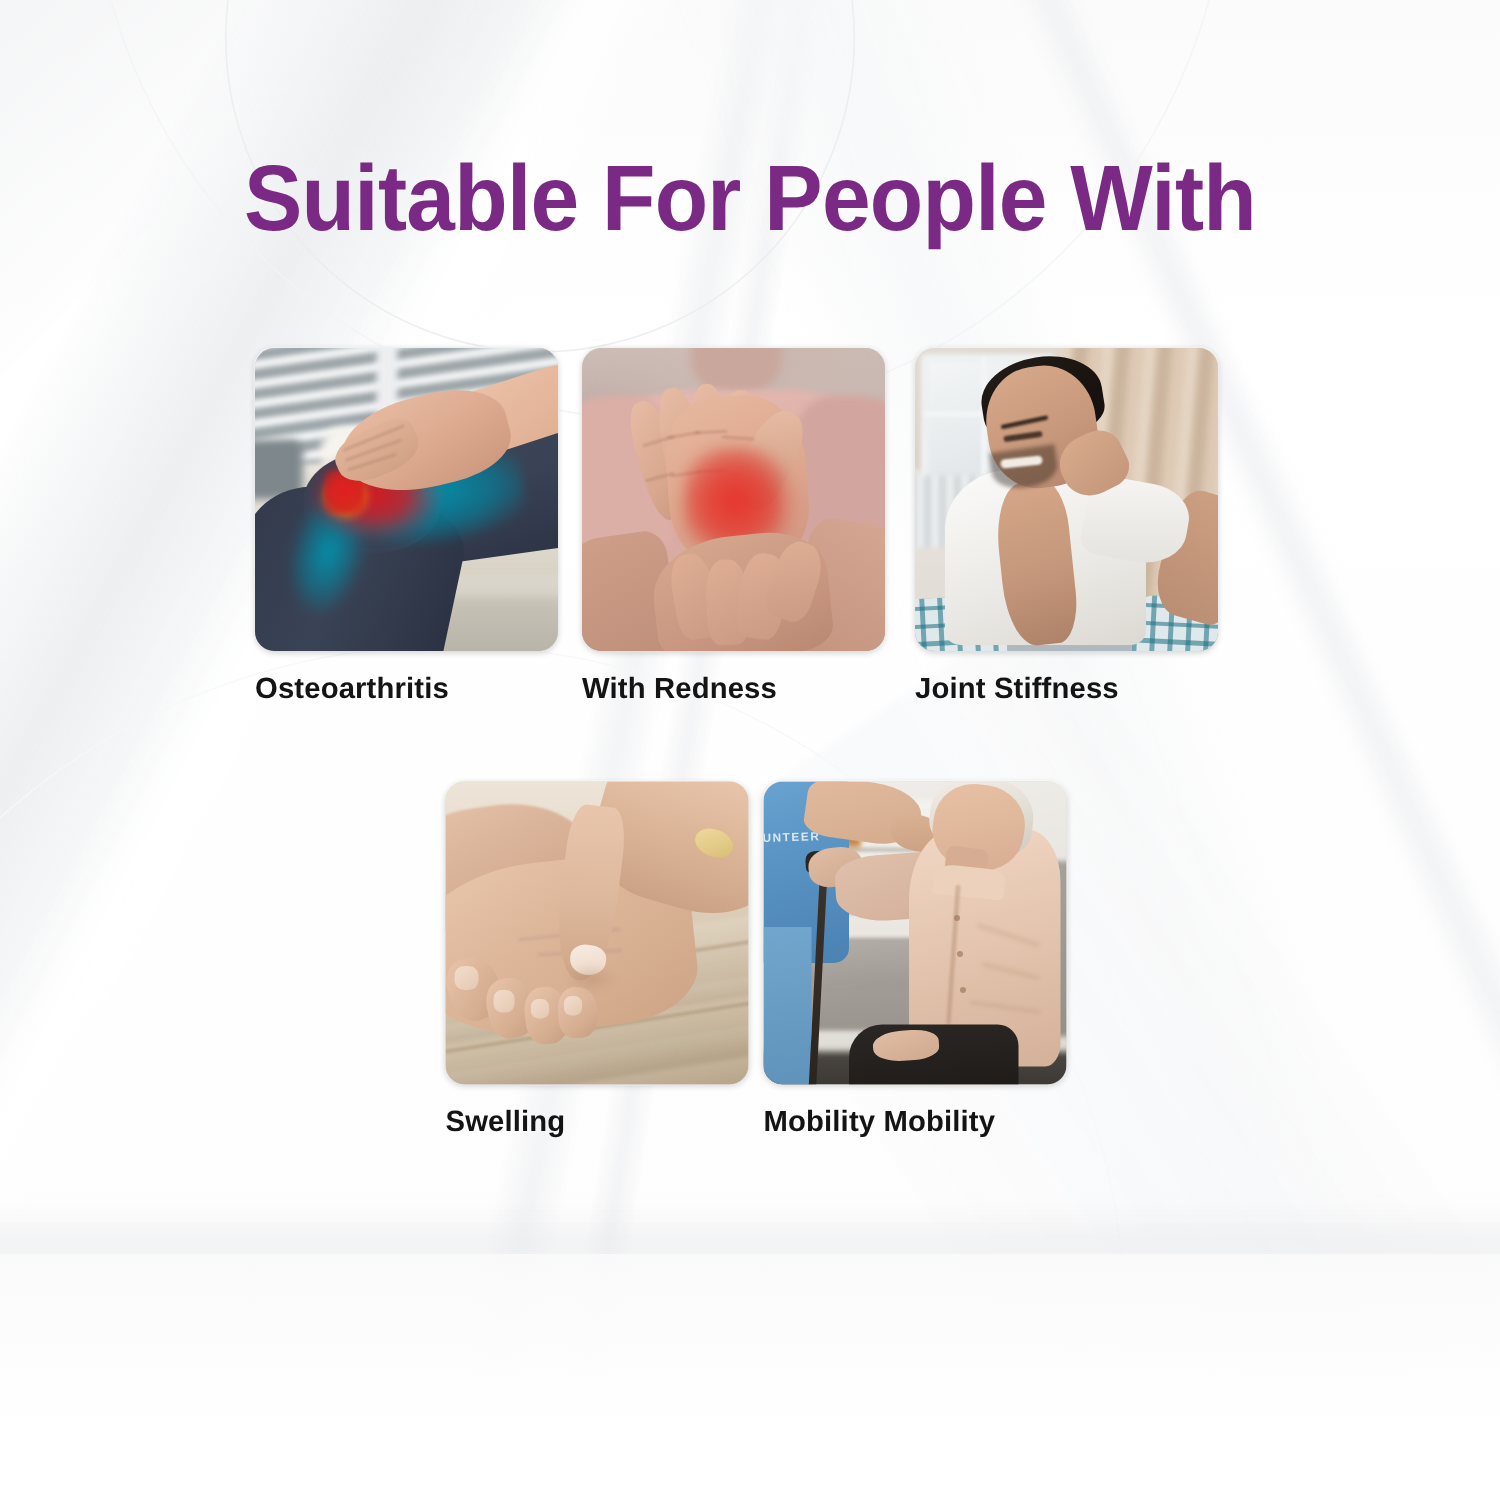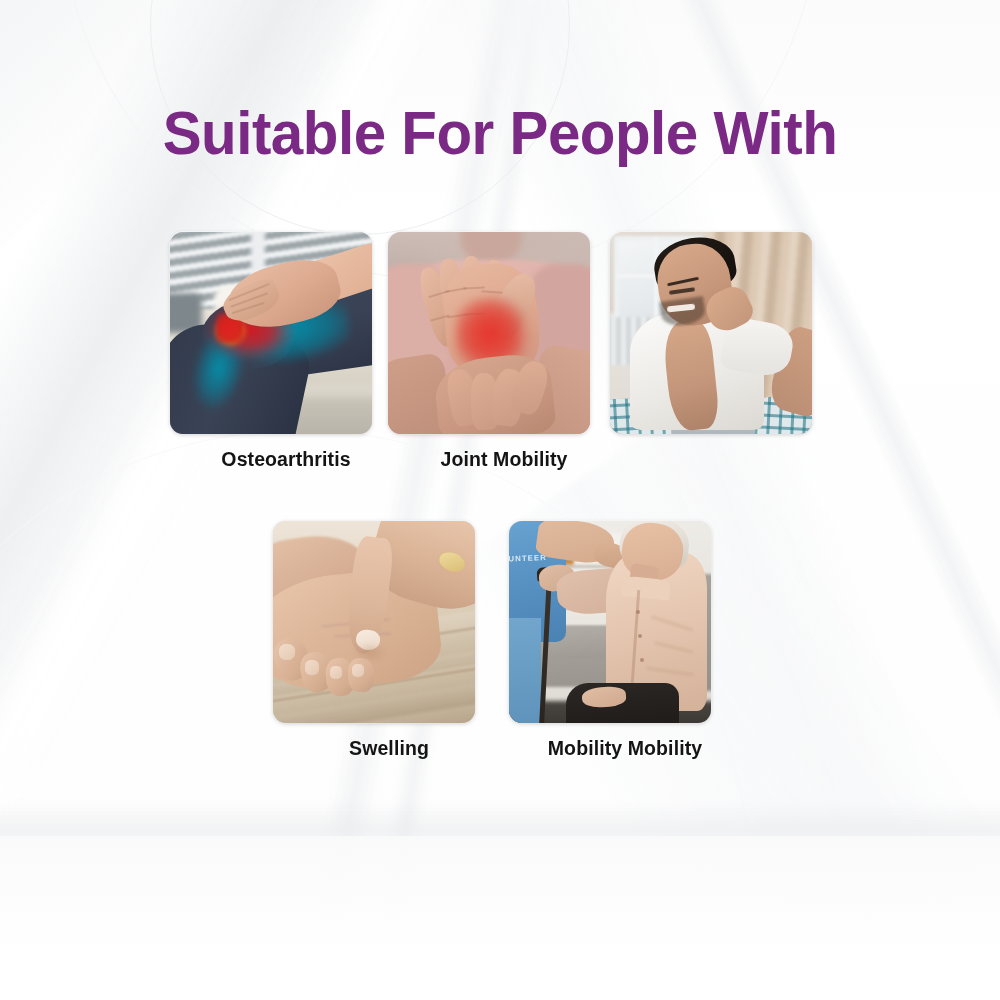--- a/index.html
+++ b/index.html
@@ -140,21 +140,21 @@
     transform: scaleX(0.94);
     transform-origin: center;
     white-space: nowrap;
   }
 
   .grid { position: absolute; inset: 0; }
 
   .card-wrap {
     position: absolute;
     width: 232px;
-    text-align: center;
+    text-align: left;
   }
 
   .thumb {
     width: 202px;
     height: 202px;
     border-radius: 13px;
     overflow: hidden;
     position: relative;
     box-shadow: 0 1px 4px rgba(0,0,0,0.18),
                 0 0 0 1px rgba(255,255,255,0.9);
@@ -170,21 +170,21 @@
     color: #141414;
     font-family: "Liberation Sans Narrow", "Liberation Sans", sans-serif;
     letter-spacing: 0.1px;
     white-space: nowrap;
   }
 
   
   .p1 { left: 170px; top: 232px; }
   .p2 { left: 388px; top: 232px; }
   .p3 { left: 610px; top: 232px; }
-  .p4 { left: 273px; top: 521px; }
+  .p4 { left: 297px; top: 521px; }
   .p5 { left: 509px; top: 521px; }
 
   
   .p4 .thumb, .p5 .thumb { width: 202px; height: 202px; }
 
   
   
   
   .sc1 { background: linear-gradient(180deg,#c9cfd2 0%, #d9dee0 28%, #e9e6de 45%, #ded9cd 70%, #cdc9bf 100%); }
   .sc1 .blinds {
@@ -823,21 +823,21 @@
           <div class="knuckle" style="left:38%;top:40%;width:10%;transform:rotate(-2deg);"></div>
           <div class="redglow"></div>
           <div class="redglow2"></div>
           <div class="lowerhand"></div>
           <div class="lf lf1"></div>
           <div class="lf lf2"></div>
           <div class="lf lf3"></div>
           <div class="lf lf4"></div>
         </div>
       </div>
-      <div class="label">Joint Mobility</div>
+      <div class="label">With Redness</div>
     </div>
 
     <div class="card-wrap p3">
       <div class="thumb">
         <div class="scene sc3">
           <div class="curtain"></div>
           <div class="wall"></div>
           <div class="window"></div>
           <div class="win-mullion-v"></div>
           <div class="win-mullion-h"></div>
@@ -851,20 +851,21 @@
           <div class="arm"></div>
           <div class="hair"></div>
           <div class="head"></div>
           <div class="brow"></div>
           <div class="eye"></div>
           <div class="beard"></div>
           <div class="mouth"></div>
           <div class="handneck"></div>
         </div>
       </div>
+      <div class="label">Joint Stiffness</div>
     </div>
 
     <div class="card-wrap p4">
       <div class="thumb">
         <div class="scene sc4">
           <div class="blurtop"></div>
           <div class="plank pl1"></div>
           <div class="plank pl2"></div>
           <div class="plank pl3"></div>
           <div class="plank-line pll1"></div>

